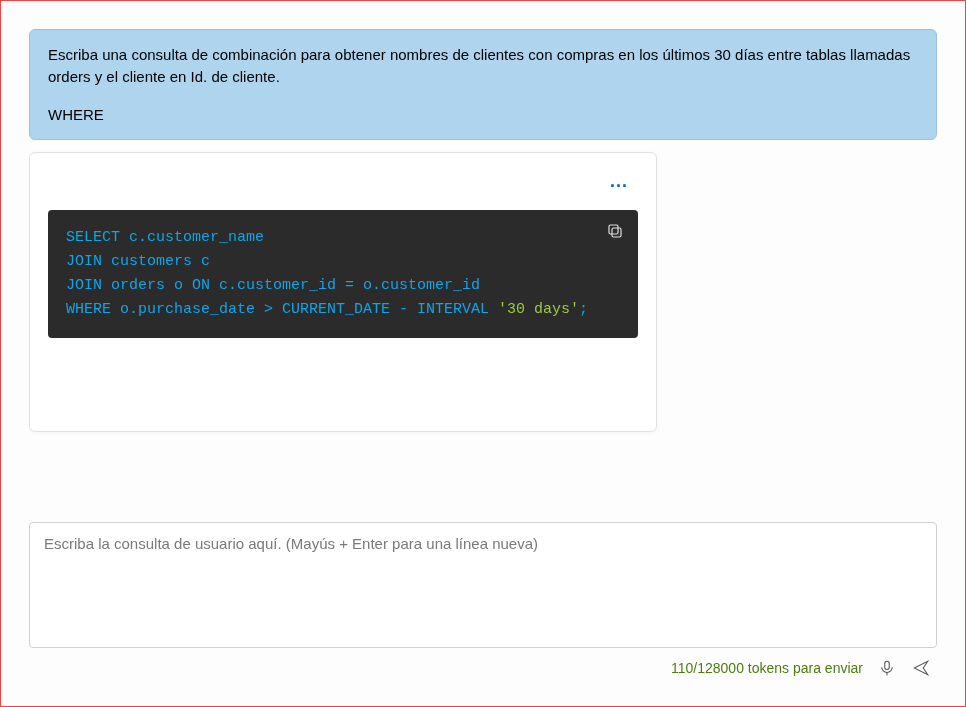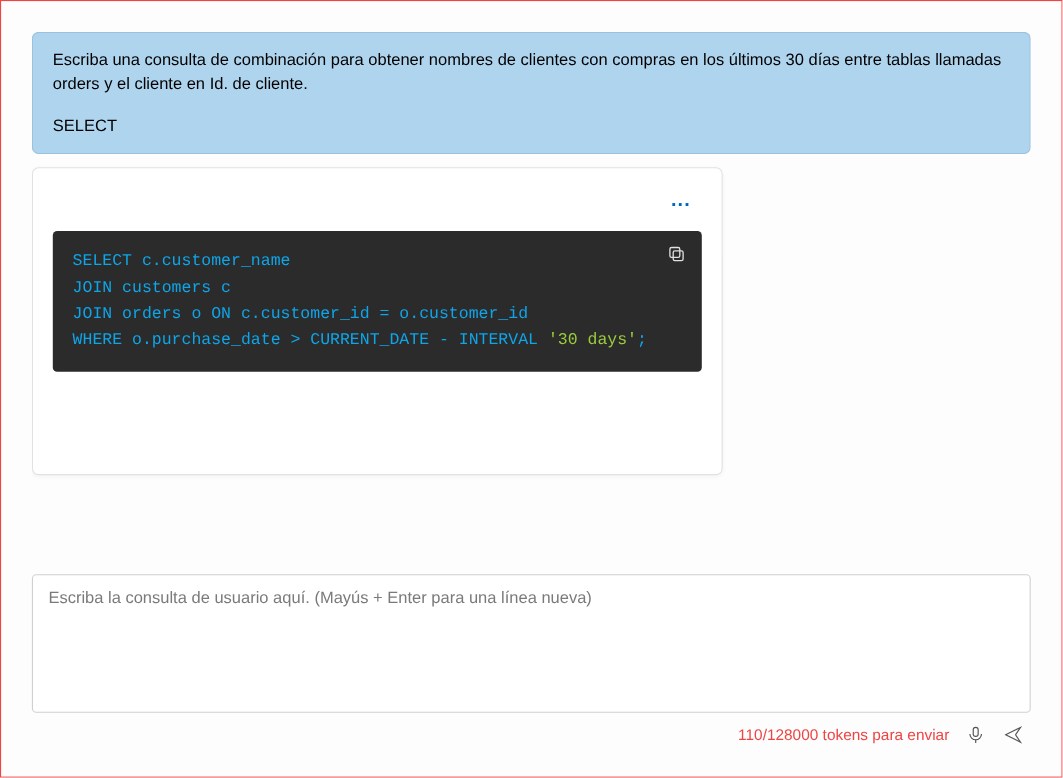--- a/index.html
+++ b/index.html
@@ -108,21 +108,21 @@
   .footer-row {
     display: flex;
     justify-content: flex-end;
     align-items: center;
     gap: 14px;
     padding-top: 10px;
     padding-right: 6px;
   }
   .token-text {
     font-size: 14px;
-    color: #ef4444;
+    color: #4d7c0f;
   }
   .footer-icon {
     width: 20px;
     height: 20px;
     color: #555;
     cursor: pointer;
     display: flex;
     align-items: center;
     justify-content: center;
   }
@@ -130,21 +130,21 @@
 </head>
 <body>
 
 <div class="frame">
 
   <div class="chat-area">
 
     <div class="user-bubble">
       <div>Escriba una consulta de combinación para obtener nombres de clientes con compras en los últimos 30 días entre tablas llamadas orders y el cliente en Id. de cliente.</div>
       <div class="spacer"></div>
-      <div>SELECT</div>
+      <div>WHERE</div>
     </div>
 
     <div class="assistant-bubble">
       <div class="ellipsis-row">
         <span class="ellipsis-btn">...</span>
       </div>
 
       <div class="code-block"><span class="copy-btn"><svg viewBox="0 0 24 24" width="18" height="18" fill="none" stroke="currentColor" stroke-width="1.6">
               <rect x="8" y="8" width="12" height="12" rx="2"></rect>
               <rect x="4" y="4" width="12" height="12" rx="2"></rect>

